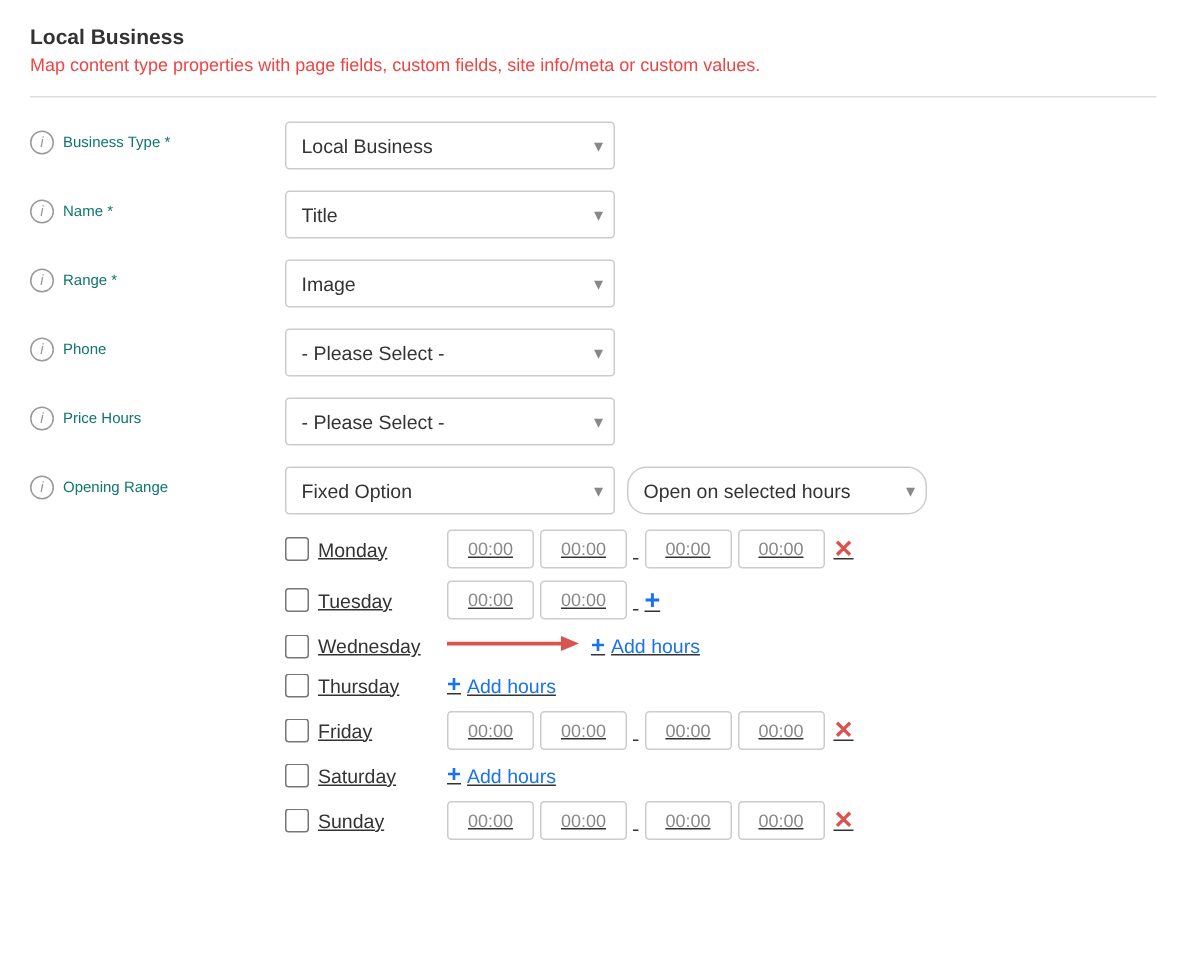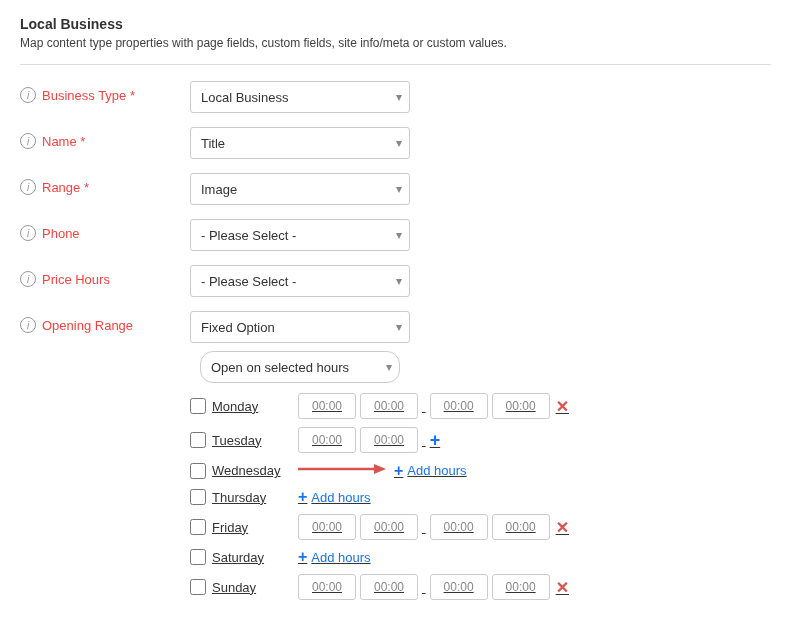--- a/index.html
+++ b/index.html
@@ -13,21 +13,21 @@
       padding: 16px 20px;
     }
     .page-title {
       font-size: 14px;
       font-weight: 700;
       color: #333;
       margin-bottom: 4px;
     }
     .page-desc {
       font-size: 12px;
-      color: #404040;
+      color: #ef4444;
       margin-bottom: 14px;
     }
     hr {
       border: none;
       border-top: 1px solid #ddd;
       margin-bottom: 16px;
     }
     .form-row {
       display: flex;
       align-items: flex-start;
@@ -50,22 +50,22 @@
       height: 16px;
       border-radius: 50%;
       border: 1px solid #999;
       color: #999;
       font-size: 10px;
       font-style: italic;
       cursor: default;
       flex-shrink: 0;
     }
     .label-text {
-      color: #ef4444;
-      font-size: 13px;
+      color: #0f766e;
+      font-size: 10px;
     }
     .field-col {
       flex: 1;
       display: flex;
       align-items: flex-start;
       gap: 8px;
       flex-wrap: wrap;
     }
     .select-wrapper {
       position: relative;
@@ -243,21 +243,21 @@
     </div>
   </div>
 </div>
 
 <div class="form-row" style="align-items:flex-start;">
   <div class="label-col" style="padding-top:6px;">
     <span class="info-icon">i</span>
     <span class="label-text">Opening Range</span>
   </div>
   <div class="field-col" style="flex-direction:column; align-items:flex-start; gap:10px;">
-    <div style="display:flex; gap:8px; align-items:center;flex-direction:column;">
+    <div style="display:flex; gap:8px; align-items:center;">
       <div class="select-wrapper">
         <select>
           <option>Fixed Option</option>
         </select>
       </div>
       <div class="select-wrapper medium">
         <select>
           <option>Open on selected hours</option>
         </select>
       </div>

